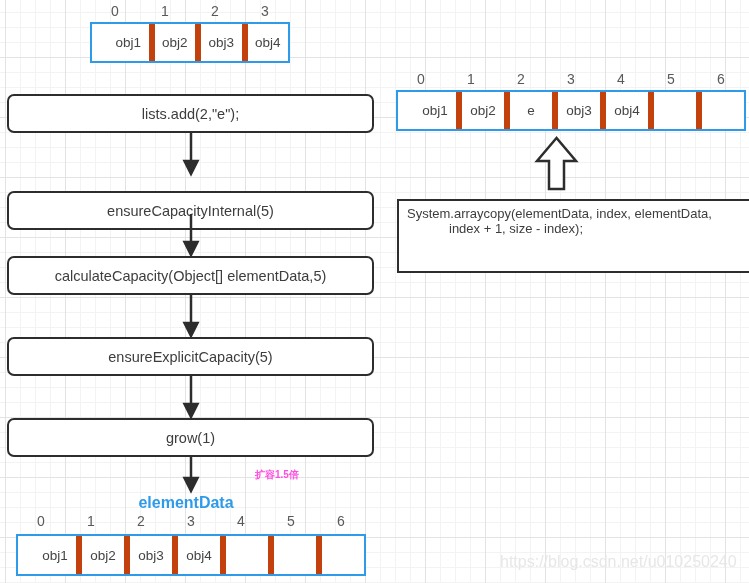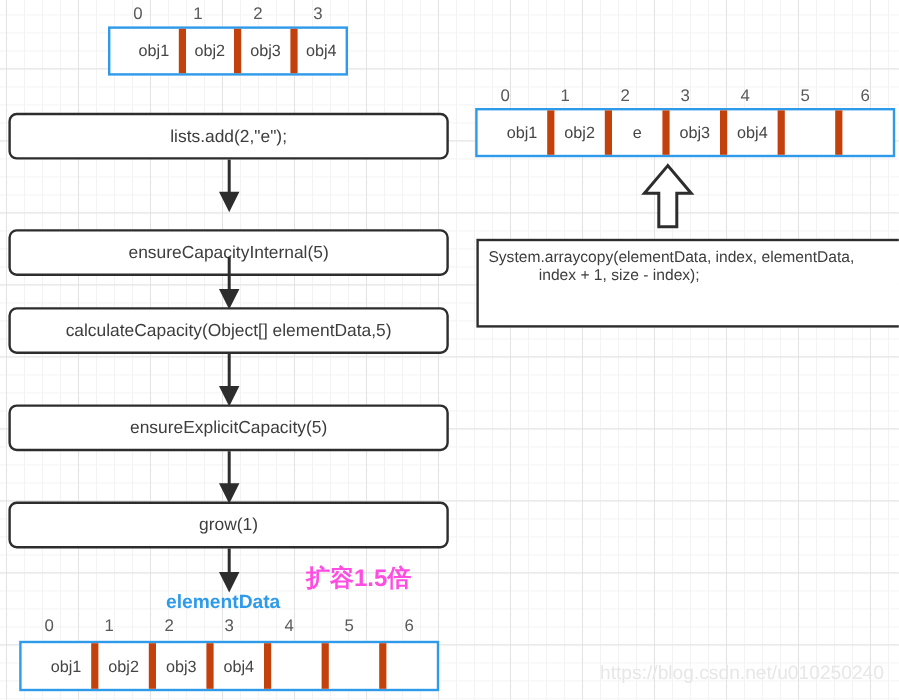--- a/index.html
+++ b/index.html
@@ -26,21 +26,21 @@
     display:flex;align-items:center;justify-content:center;
     font-size:14.5px;color:#3d3d3d;
   }
   .code-box{
     position:absolute;left:397px;top:199px;width:408px;height:74px;box-sizing:border-box;
     border:2.5px solid #2d2d2d;background:#fff;
     padding:6px 8px;font-size:13px;line-height:14.5px;color:#3d3d3d;
   }
   .code-box .indent{padding-left:42px;}
   .code-box .gap{height:14px;}
-  .note-pink{position:absolute;left:255px;top:468px;font-size:20px;font-weight:bold;color:#FF4DE1;}
+  .note-pink{position:absolute;left:255px;top:468px;font-size:10px;font-weight:bold;color:#FF4DE1;}
   .label-blue{position:absolute;left:100px;top:494px;width:172px;text-align:center;font-size:16px;font-weight:bold;color:#2E9AEA;}
   .watermark{position:absolute;left:500px;top:553px;font-size:16px;color:#E7E7E7;}
   .overlay{position:absolute;left:0;top:0;pointer-events:none;}
 </style>
 </head>
 <body>
 
 <div class="canvas">
 
   <div class="idx-row" style="left:90px;top:2px;">

